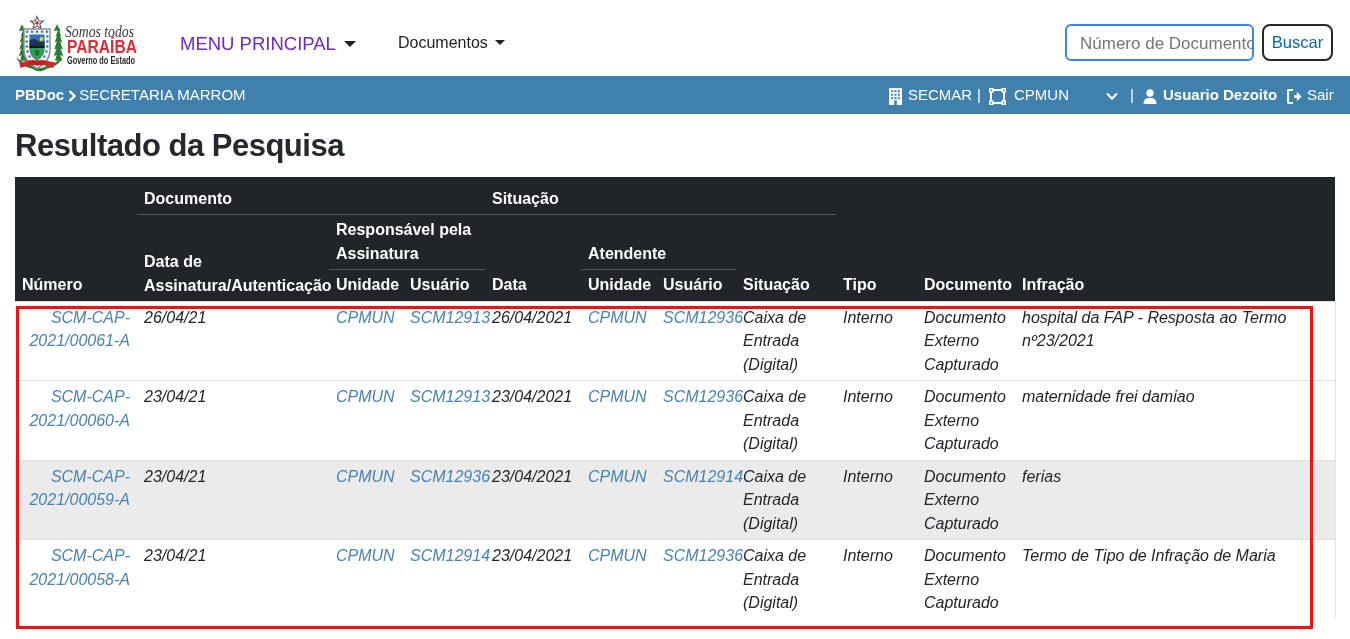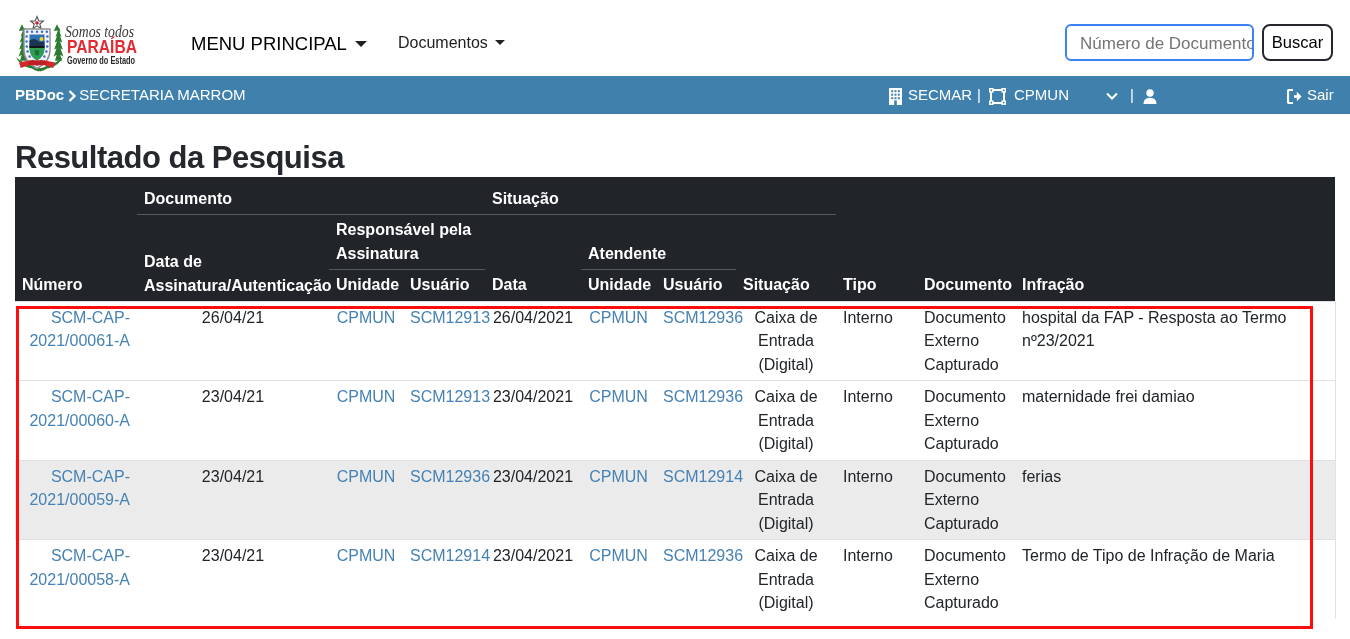--- a/index.html
+++ b/index.html
@@ -4,51 +4,51 @@
 <title>Resultado da Pesquisa</title>
 <style>
 * { margin:0; padding:0; box-sizing:border-box; }
 html,body { width:1350px; height:639px; overflow:hidden; }
 body { font-family:"Liberation Sans",sans-serif; background:#fff; color:#212529; position:relative; }
 a { text-decoration:none; color:#4682b4; }
 
 
 .topbar { position:relative; height:76px; background:#fff; }
 .logo { position:absolute; left:13px; top:13px; }
-.menu-main { position:absolute; left:191px; top:34px; font-size:18.5px; line-height:19px; color:#000000; white-space:nowrap; }
+.menu-main { position:absolute; left:180px; top:34px; font-size:18.5px; line-height:19px; color:#6d28d9; white-space:nowrap; }
 .menu-docs { position:absolute; left:398px; top:35px; font-size:16px; line-height:16px; color:#212121; white-space:nowrap; }
 .caret { display:inline-block; vertical-align:middle; margin-left:8px; width:0; height:0; border-left:6px solid transparent; border-right:6px solid transparent; border-top:6px solid #212121; position:relative; top:-1px; }
 .caret.sm { border-left-width:5px; border-right-width:5px; border-top-width:5px; margin-left:7px; }
 .search-input { position:absolute; left:1065px; top:24px; width:189px; height:37px; border:2px solid #3b82f6; border-radius:6px; padding:0 13px; font-size:17px; color:#757575; line-height:35px; white-space:nowrap; overflow:hidden; }
-.btn-buscar { position:absolute; left:1262px; top:24px; width:71px; height:37px; border:2px solid #24282c; border-radius:8px; background:#fff; font-size:16.5px; color:#000000; text-align:center; line-height:33px; }
+.btn-buscar { position:absolute; left:1262px; top:24px; width:71px; height:37px; border:2px solid #24282c; border-radius:8px; background:#fff; font-size:16.5px; color:#0369a1; text-align:center; line-height:33px; }
 
 
 .bluebar { position:relative; height:38px; background:#3f80ad; color:#fff; font-size:15px; }
 .bluebar .item { position:absolute; top:0; height:38px; line-height:38px; white-space:nowrap; }
 .bluebar svg { vertical-align:middle; }
 
 
-h2.title { position:absolute; left:15px; top:141px; font-size:31px; line-height:34px; font-weight:700; color:#25282c; letter-spacing:-0.5px; }
+h2.title { position:absolute; left:15px; top:129px; font-size:31px; line-height:34px; font-weight:700; color:#25282c; letter-spacing:-0.5px; }
 
 
 .tblwrap { position:absolute; left:15px; top:177px; width:1320px; }
 table { border-collapse:collapse; table-layout:fixed; width:1320px; font-size:16px; }
 thead th { background:#212529; color:#fff; font-weight:700; text-align:left; padding:0 7px; vertical-align:middle; line-height:24px; }
 thead tr.r1 th { height:37px; padding-top:7px; }
 thead tr.r2 th { height:55px; }
 thead tr.r3 th { height:32px; }
 th.grp { border-bottom:1px solid #56595c; vertical-align:bottom; padding-bottom:3px; }
 tr.r1 th.grp { vertical-align:middle; padding-bottom:0; }
 th.vbot { vertical-align:bottom; padding-bottom:4px; }
 th.nw { white-space:nowrap; }
 tbody td { padding:4px 7px; vertical-align:top; border-top:1px solid #dee2e6; line-height:23.5px; }
-tbody tr { background:#fff; }
+tbody tr { background:#fff;font-style:italic; }
 tbody tr.alt { background:#ebebeb; }
 td.num { text-align:right; }
-td.ctr { text-align:center; }
+td.ctr { text-align:left; }
 td.lastcol { border-right:1px solid #dee2e6; }
 
 
 .redbox { position:absolute; left:16px; top:306px; width:1297px; height:323px; border:3px solid #fd0d0d; pointer-events:none; }
 </style>
 </head>
 <body>
 
 <div class="topbar">
   <svg class="logo" width="150" height="64" viewBox="0 0 150 64">
@@ -152,20 +152,21 @@
   </div>
   <div class="item" style="left:1014px;">CPMUN</div>
   <div class="item" style="left:1106px;"><svg width="12" height="8" viewBox="0 0 12 8">
         <path d="M1,1.5 L6,6.5 L11,1.5" fill="none" stroke="#fff" stroke-width="2"></path>
       </svg></div>
   <div class="item" style="left:1130px;">|</div>
   <div class="item" style="left:1143px;"><svg width="14" height="15" viewBox="0 0 14 15">
         <circle cx="7" cy="4" r="3.7" fill="#fff"></circle>
         <path d="M0.5,15 q0,-6.3 6.5,-6.3 q6.5,0 6.5,6.3 Z" fill="#fff"></path>
       </svg></div>
+  <div class="item" style="left:1163px;"><b>Usuario Dezoito</b></div>
   <div class="item" style="left:1287px;"><svg width="15" height="15" viewBox="0 0 15 15">
         <path d="M6,1 H2 a1,1 0 0 0 -1,1 V13 a1,1 0 0 0 1,1 H6" fill="none" stroke="#fff" stroke-width="2.2"></path>
         <path d="M7,7.5 h4" stroke="#fff" stroke-width="2.6"></path>
         <path d="M9.8,2.7 L14.6,7.5 L9.8,12.3 Z" fill="#fff"></path>
       </svg></div>
   <div class="item" style="left:1307px;">Sair</div>
 </div>
 
 <h2 class="title">Resultado da Pesquisa</h2>
 

